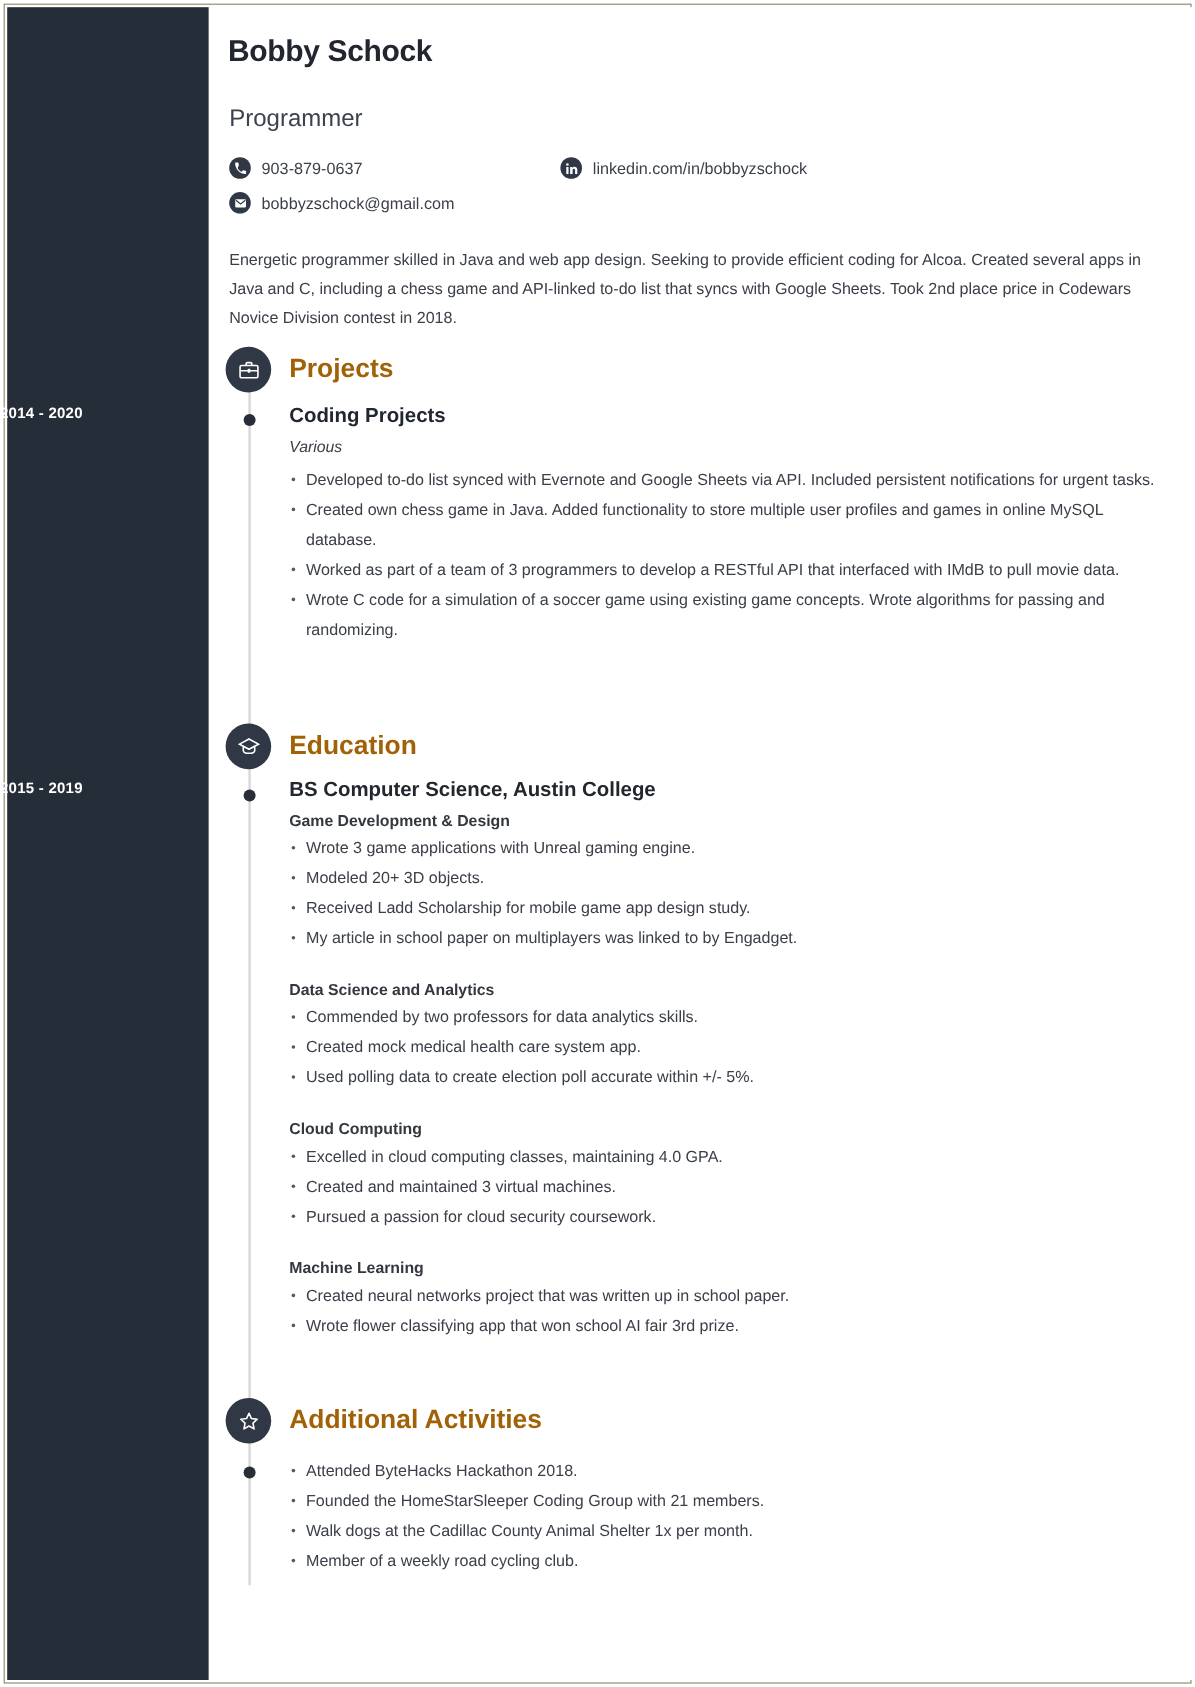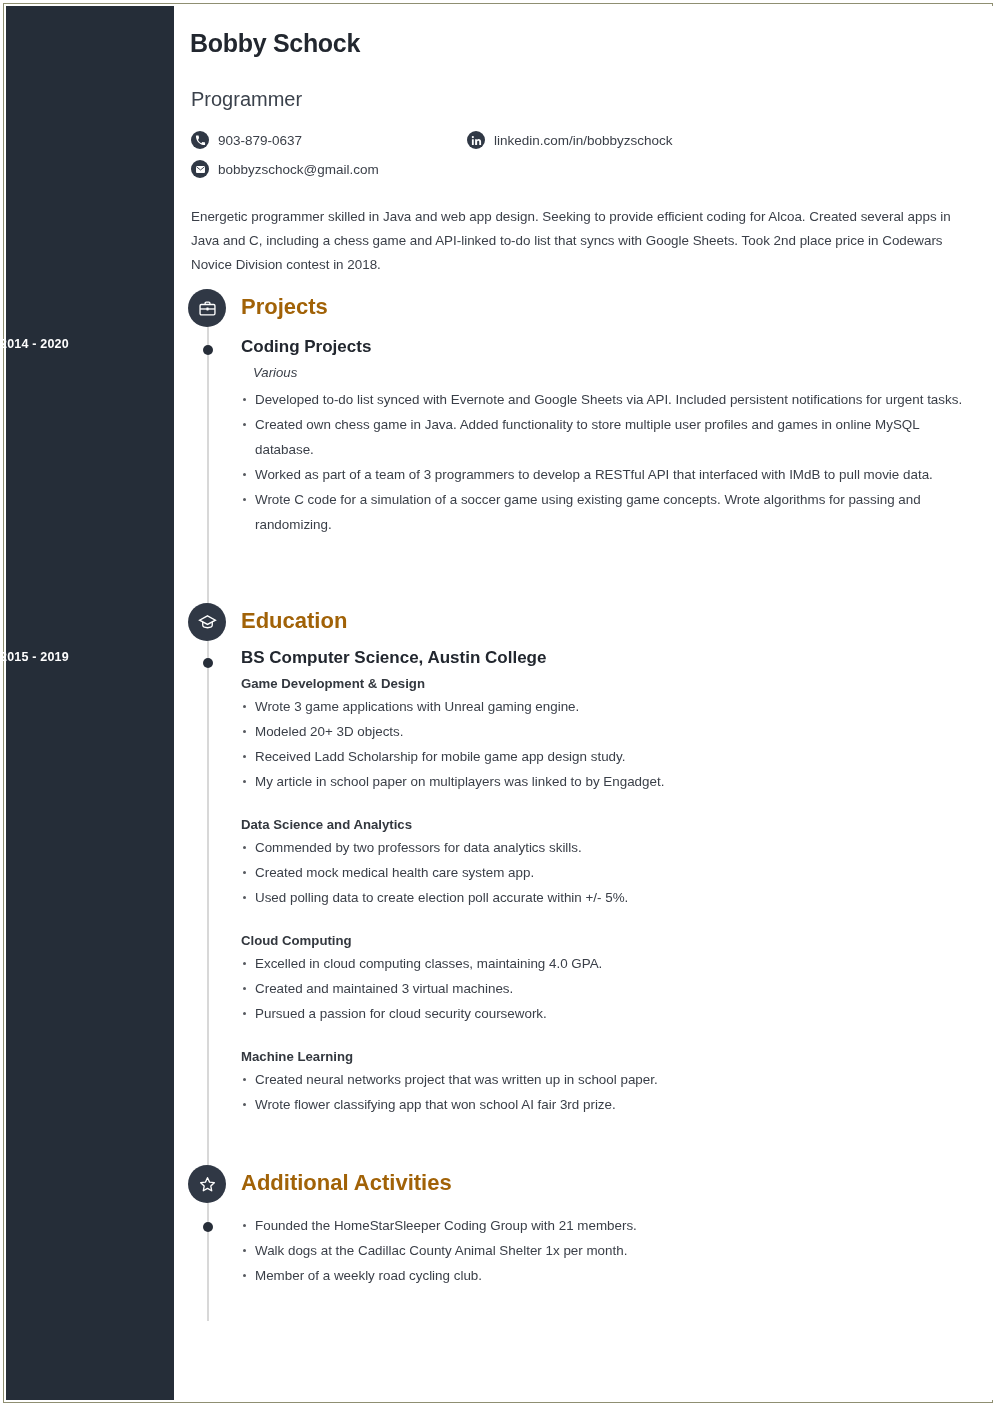--- a/index.html
+++ b/index.html
@@ -145,21 +145,20 @@
     font-size: 17px;
     font-weight: bold;
     color: #22272f;
     margin-bottom: 8px;
   }
   .entry-sub {
     font-size: 13.2px;
     font-style: italic;
     color: #3a3f48;
     margin-bottom: 7px;
-    margin-left: 12px;
   }
   .sub-head {
     font-size: 13.2px;
     font-weight: bold;
     color: #33383f;
     margin-bottom: 3px;
   }
   .group { margin-bottom: 23px; }
   .group:last-child { margin-bottom: 0; }
 
@@ -313,20 +312,21 @@
         <span class="sec-badge">
           <svg width="19" height="19" viewBox="0 0 24 24" fill="none" stroke="#ffffff" stroke-width="1.7" stroke-linejoin="round">
             <path d="M12 3.4l2.6 5.6 6 .7-4.4 4.2 1.1 6-5.3-3-5.3 3 1.1-6L3.4 9.7l6-.7L12 3.4z"></path>
           </svg>
         </span>
         <span class="sec-title">Additional Activities</span>
       </div>
       <div class="tl-dot" style="top:57px;"></div>
       <div class="entry" style="top:48px;">
         <ul class="bullets">
+          <li>Attended ByteHacks Hackathon 2018.</li>
           <li>Founded the HomeStarSleeper Coding Group with 21 members.</li>
           <li>Walk dogs at the Cadillac County Animal Shelter 1x per month.</li>
           <li>Member of a weekly road cycling club.</li>
         </ul>
       </div>
     </div>
   </div>
 
   <div class="date-label" style="top:337px;">2014 - 2020</div>
   <div class="date-label" style="top:650px;">2015 - 2019</div>

